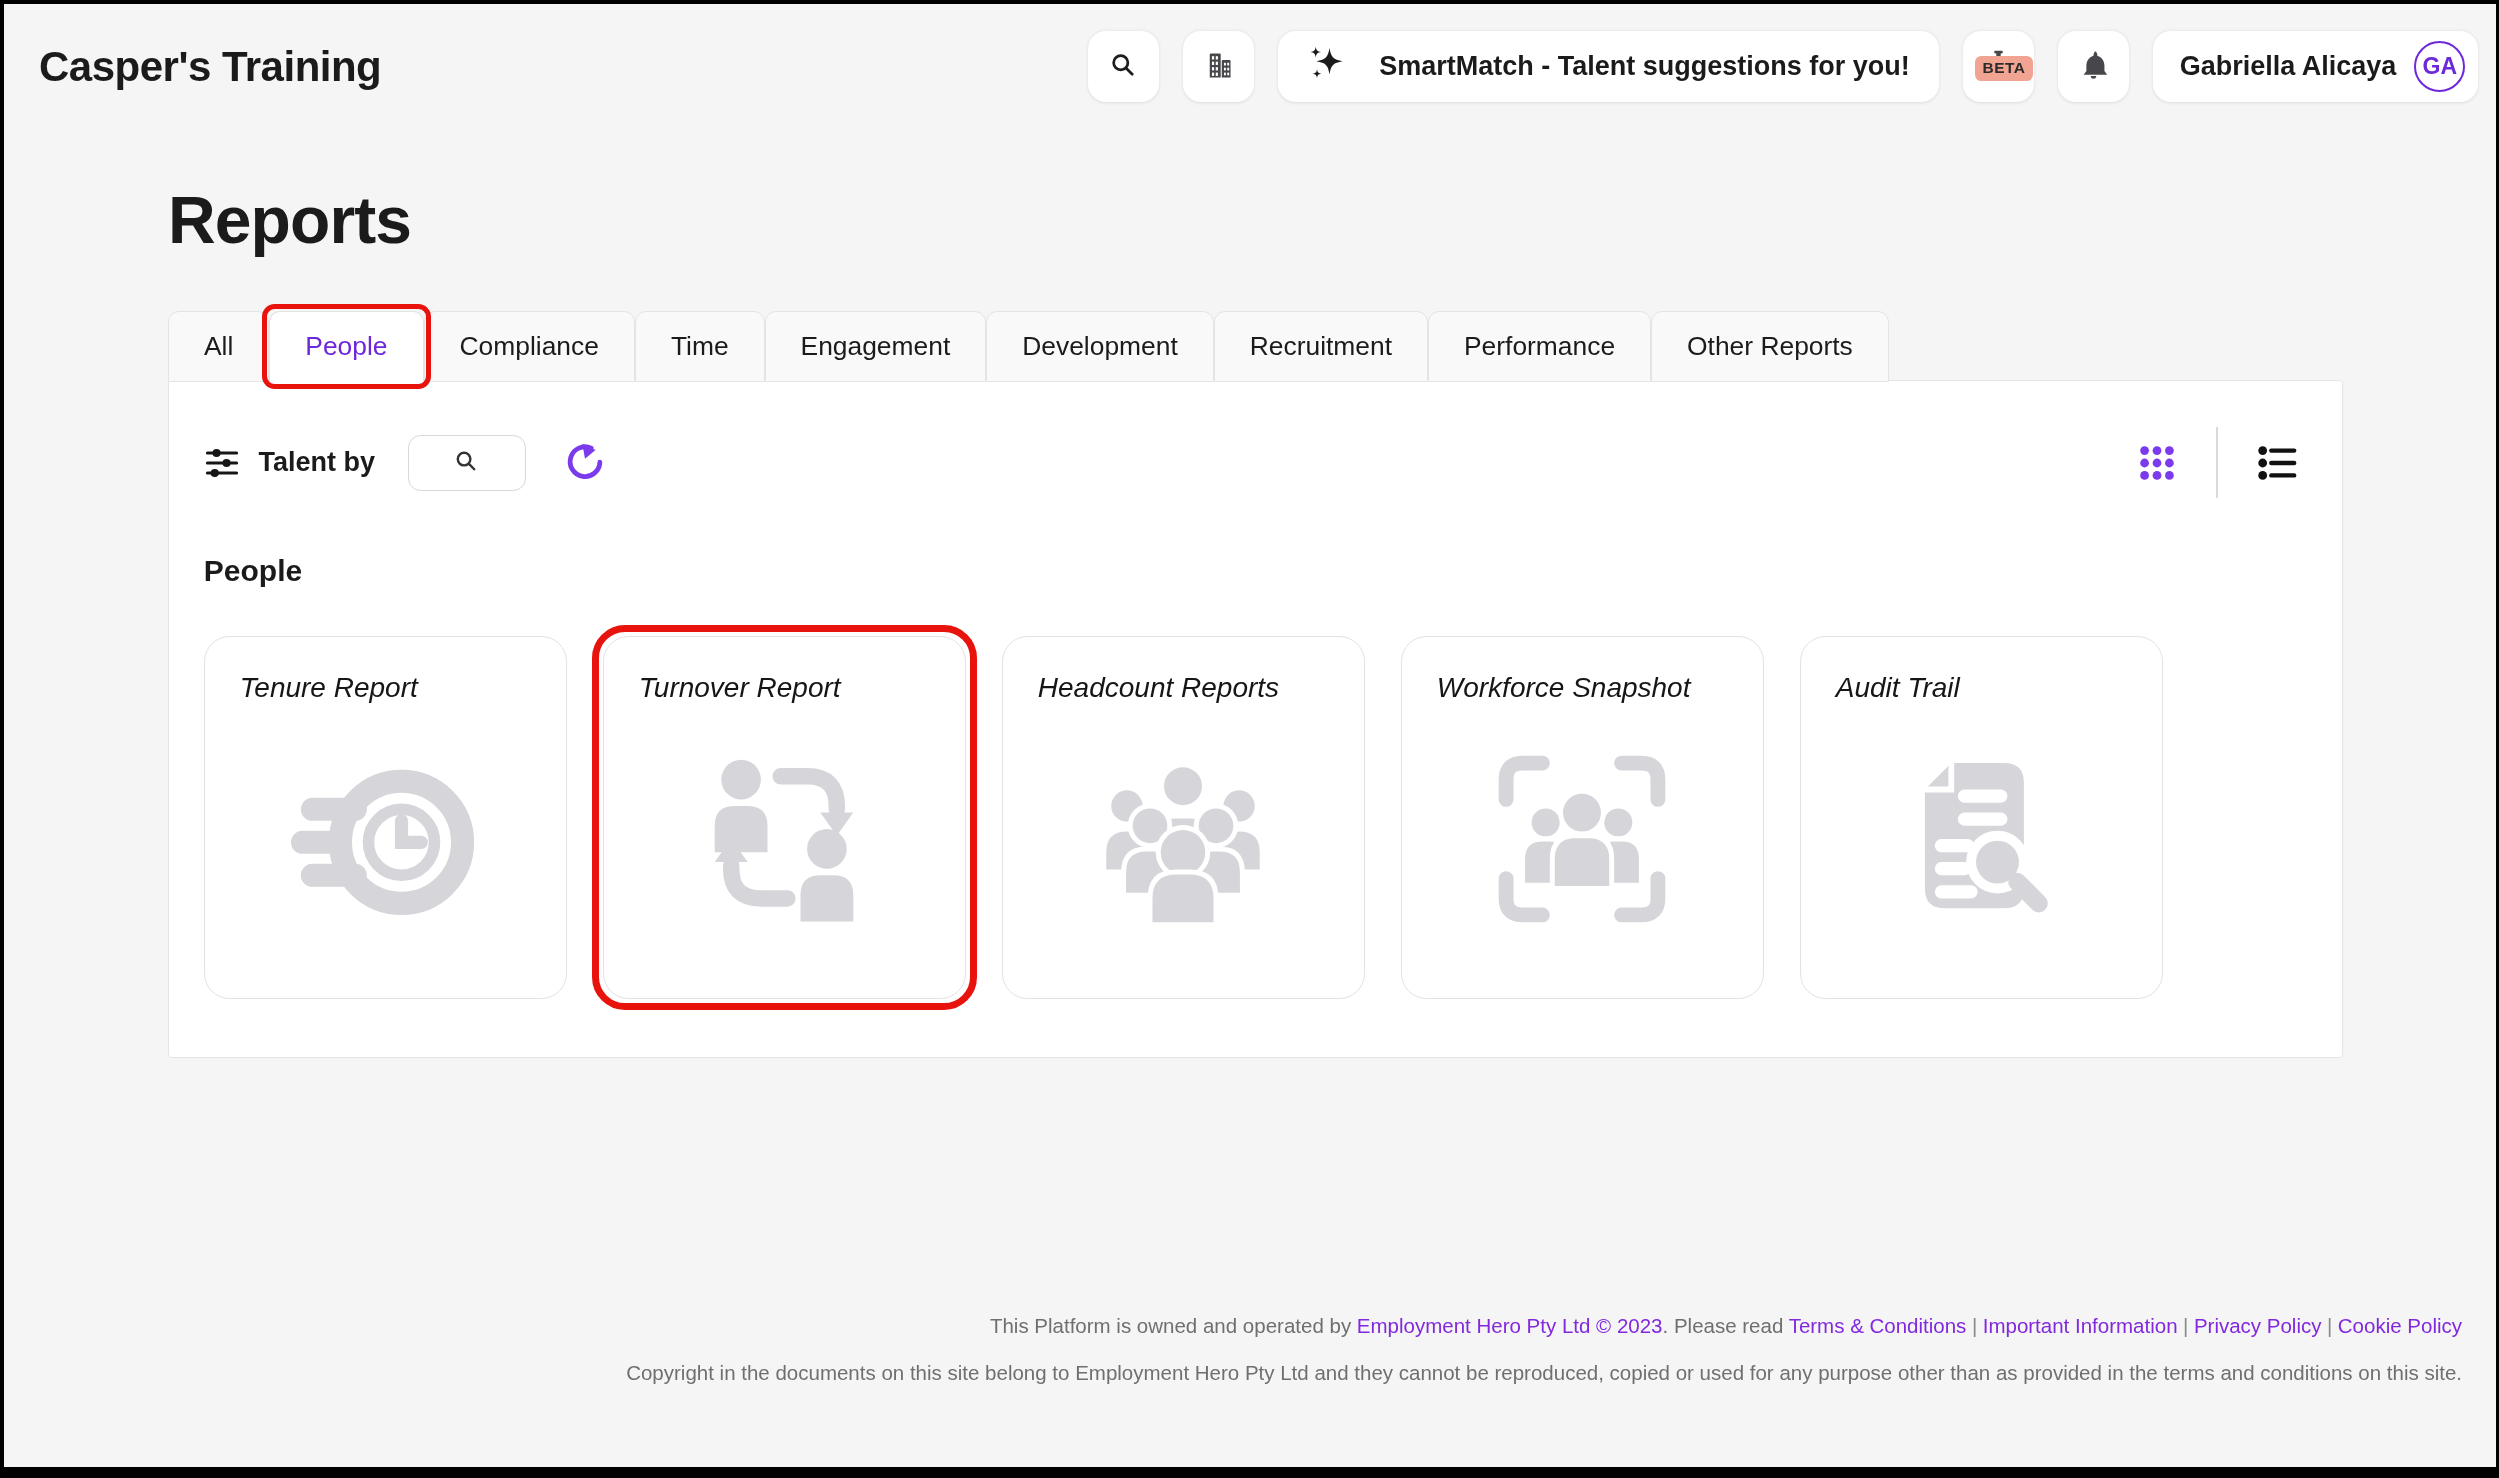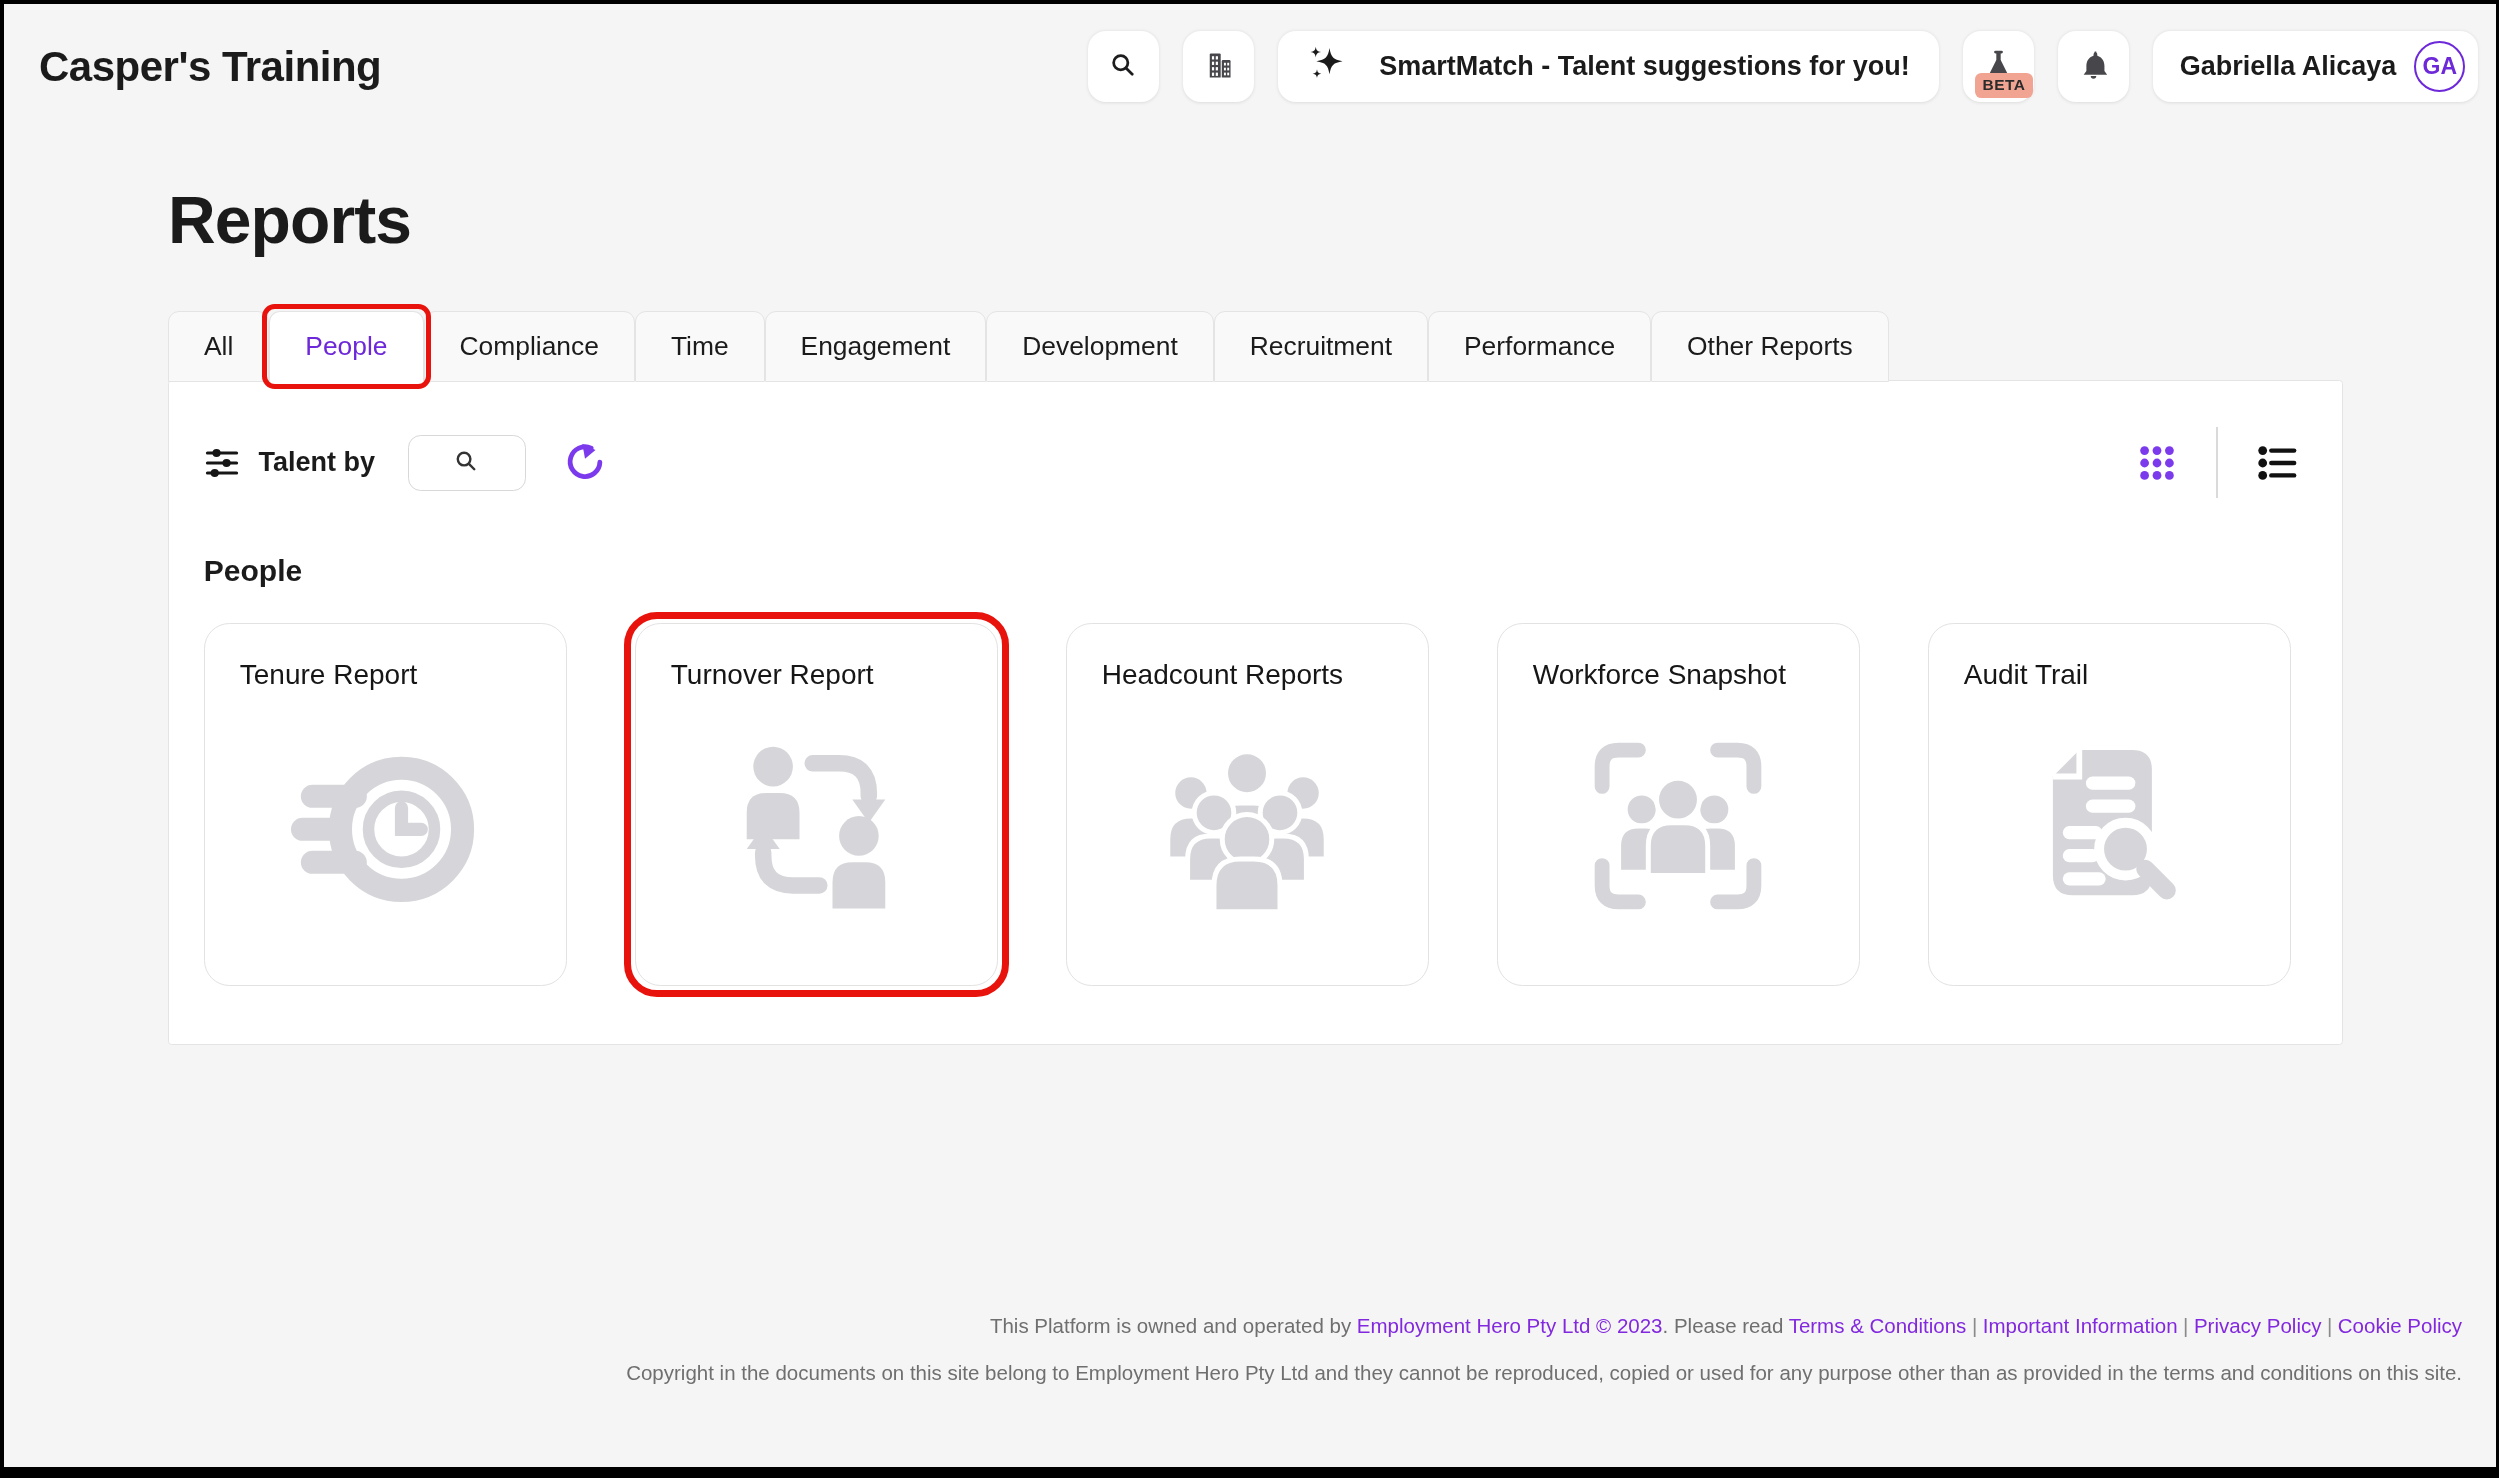--- a/index.html
+++ b/index.html
@@ -22,21 +22,21 @@
     background:#fff; border:none; border-radius:18px; height:71px;
     display:flex; align-items:center; justify-content:center;
     box-shadow:0 0.9px 3.6px rgba(0,0,0,.10); cursor:pointer; position:relative;
     font-family:inherit;
   }
   .icon-btn{width:71px;}
   .icon-btn svg{width:35px;height:35px;}
   .pill-btn{gap:32px; padding:0 29px; font-size:27px; font-weight:700; color:#1b1b1b;}
   .pill-btn svg{width:40px;height:40px;}
   .beta-badge{
-    position:absolute; right:0.9px; bottom:4px;
+    position:absolute; right:0.9px; bottom:21px;
     background:var(--beta-bg); color:#2b2b2b;
     font-size:15.5px; font-weight:700; padding:3.6px 7.3px; border-radius:6.4px; letter-spacing:0.5px;
   }
   .user-chip{padding:0 12.7px 0 27px; gap:18px;}
   .avatar{
     width:51px; height:51px; border-radius:50%;
     border:2.7px solid var(--accent); color:var(--accent);
     display:flex; align-items:center; justify-content:center;
     font-size:23px; font-weight:700;
   }
@@ -66,21 +66,21 @@
     border-radius:12.7px; display:flex; align-items:center; justify-content:center; cursor:text;
   }
   .search-box svg{width:31px;height:31px;}
   .refresh-btn{margin-left:38px; background:none; border:none; cursor:pointer;}
   .refresh-btn svg{width:42px;height:42px;display:block;}
   .view-controls{margin-left:auto; display:flex; align-items:center; gap:38px;}
   .view-btn{background:none; border:none; cursor:pointer;}
   .view-btn svg{width:42px;height:42px;display:block;}
   .v-divider{width:1.8px; height:71px; background:#dadada;}
   .section-heading{font-size:30px; font-weight:700; margin-top:56px; padding-left:1.8px;}
-  .cards{display:flex; gap:68px; margin-top:35px; padding-left:1.8px;}
+  .cards{display:flex; gap:36px; margin-top:48px; padding-left:1.8px;font-style:italic;}
   .card{
     width:363px; height:363px; background:#fff; border:1.8px solid #e2e2e2;
     border-radius:25.5px; position:relative; padding:35px; cursor:pointer;
   }
   .card-title{font-size:28px; font-weight:400; color:#161616;}
   .card-icon{position:absolute; left:50%; top:56%; transform:translate(-50%,-50%);
     width:198px; height:198px; color:var(--icon-gray);}
   .card-icon svg{width:100%; height:100%; display:block;}
   .card .annotation{inset:-12px; border-width:7.3px; border-radius:33px;}
   

